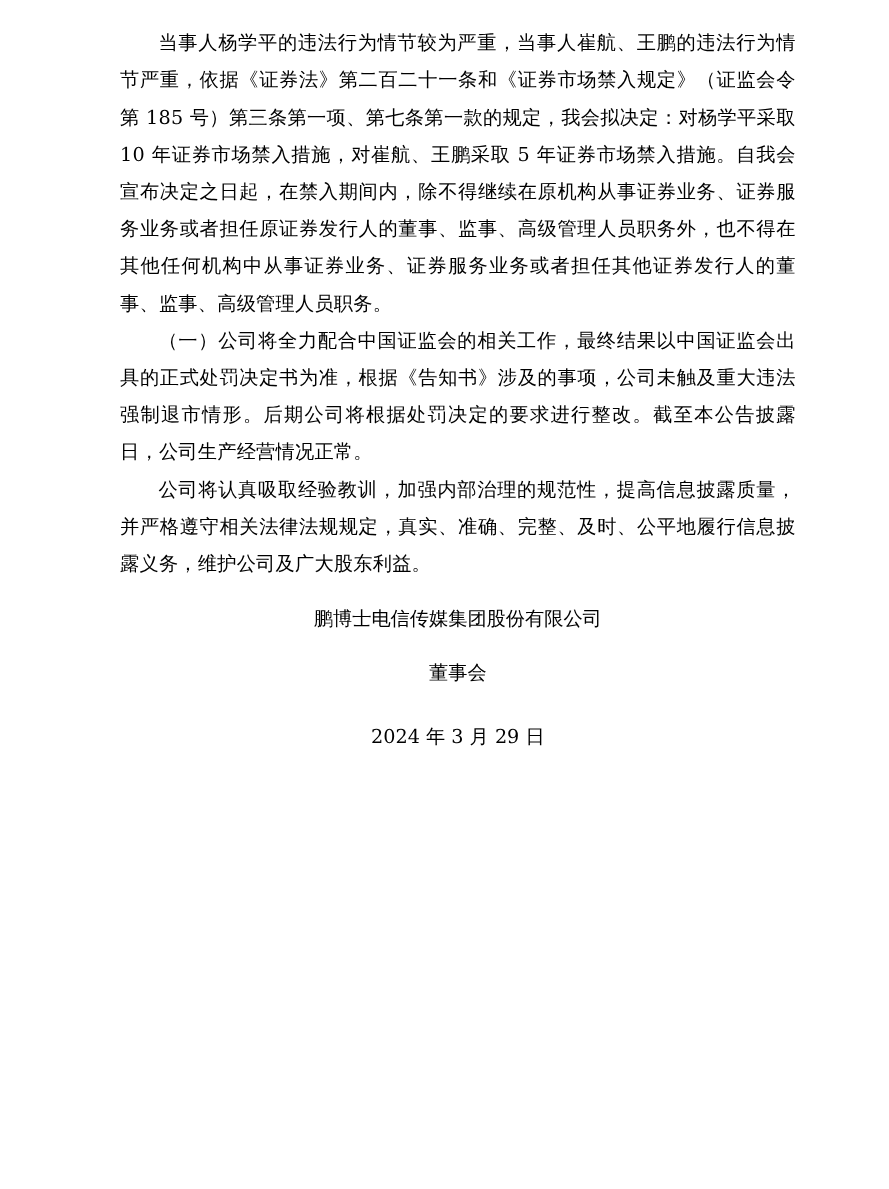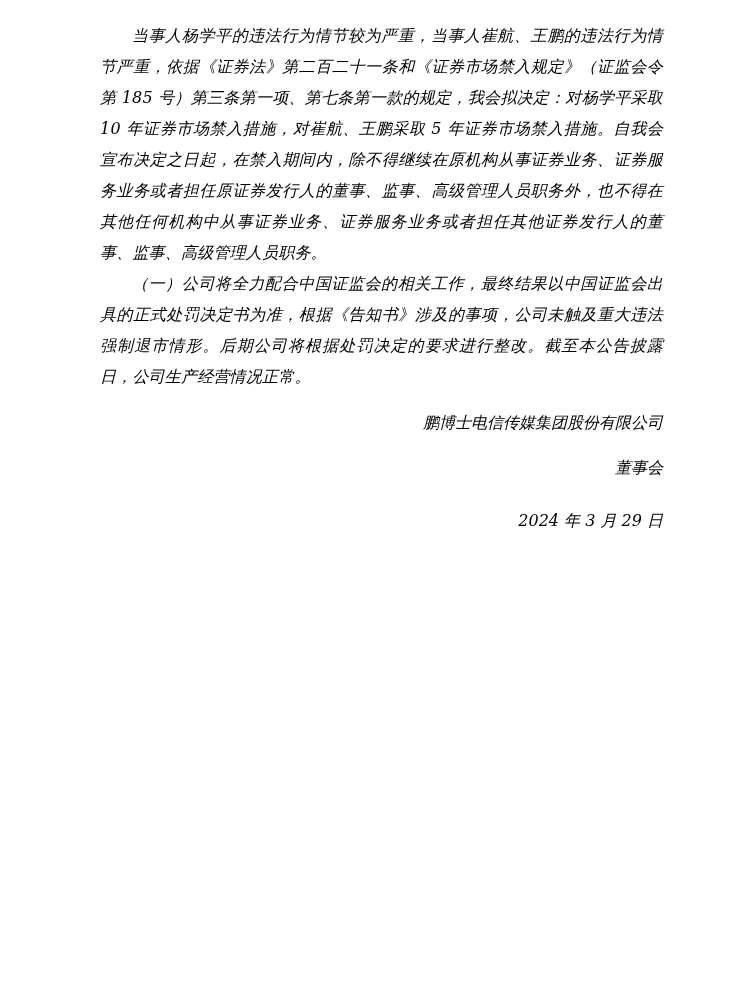--- a/index.html
+++ b/index.html
@@ -8,21 +8,20 @@
     background: #ffffff;
   }
   .page {
     position: relative;
     width: 741px;
     height: 991px;
     background: #ffffff;
     color: #000000;
     font-family: "DejaVu Serif", "Liberation Serif", serif;
     overflow: hidden;
-    font-style: italic;
   }
   .content {
     position: absolute;
     left: 100px;
     top: 20px;
     width: 563px;
   }
   .para {
     margin: 0;
     font-size: 16px;
@@ -34,31 +33,32 @@
   }
   .heading {
     font-family: "DejaVu Sans", "Liberation Sans", sans-serif;
     font-weight: bold;
     letter-spacing: 1px;
   }
   .sig {
     margin: 0;
     font-size: 16px;
     line-height: 31px;
-    text-align: right;
+    text-align: center;
     text-indent: 0;
   }
   .sig-company { margin-top: 15px; }
   .sig-board   { margin-top: 14px; }
   .sig-date    { margin-top: 22px; }
 </style>
 </head>
 <body>
 
 <div class="page">
   <div class="content">
     <p class="para">当事人杨学平的违法行为情节较为严重，当事人崔航、王鹏的违法行为情节严重，依据《证券法》第二百二十一条和《证券市场禁入规定》（证监会令第 185 号）第三条第一项、第七条第一款的规定，我会拟决定：对杨学平采取 10 年证券市场禁入措施，对崔航、王鹏采取 5 年证券市场禁入措施。自我会宣布决定之日起，在禁入期间内，除不得继续在原机构从事证券业务、证券服务业务或者担任原证券发行人的董事、监事、高级管理人员职务外，也不得在其他任何机构中从事证券业务、证券服务业务或者担任其他证券发行人的董事、监事、高级管理人员职务。</p>
     <p class="para">（一）公司将全力配合中国证监会的相关工作，最终结果以中国证监会出具的正式处罚决定书为准，根据《告知书》涉及的事项，公司未触及重大违法强制退市情形。后期公司将根据处罚决定的要求进行整改。截至本公告披露日，公司生产经营情况正常。</p>
+    <p class="para">公司将认真吸取经验教训，加强内部治理的规范性，提高信息披露质量，并严格遵守相关法律法规规定，真实、准确、完整、及时、公平地履行信息披露义务，维护公司及广大股东利益。</p>
     <p class="sig sig-company">鹏博士电信传媒集团股份有限公司</p>
     <p class="sig sig-board">董事会</p>
     <p class="sig sig-date">2024 年 3 月 29 日</p>
   </div>
 </div>
 
 </body></html>

